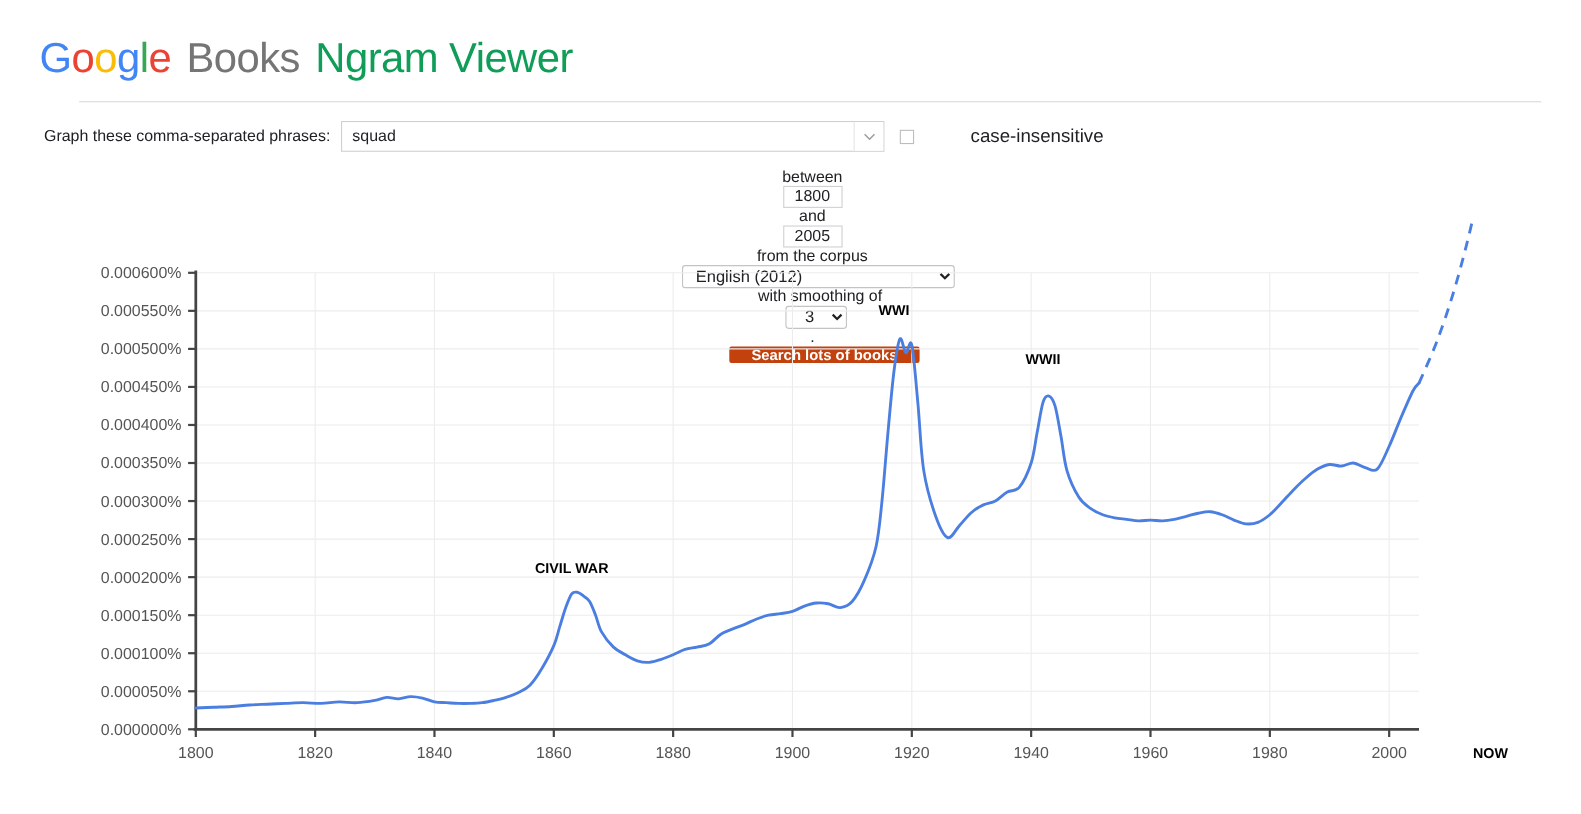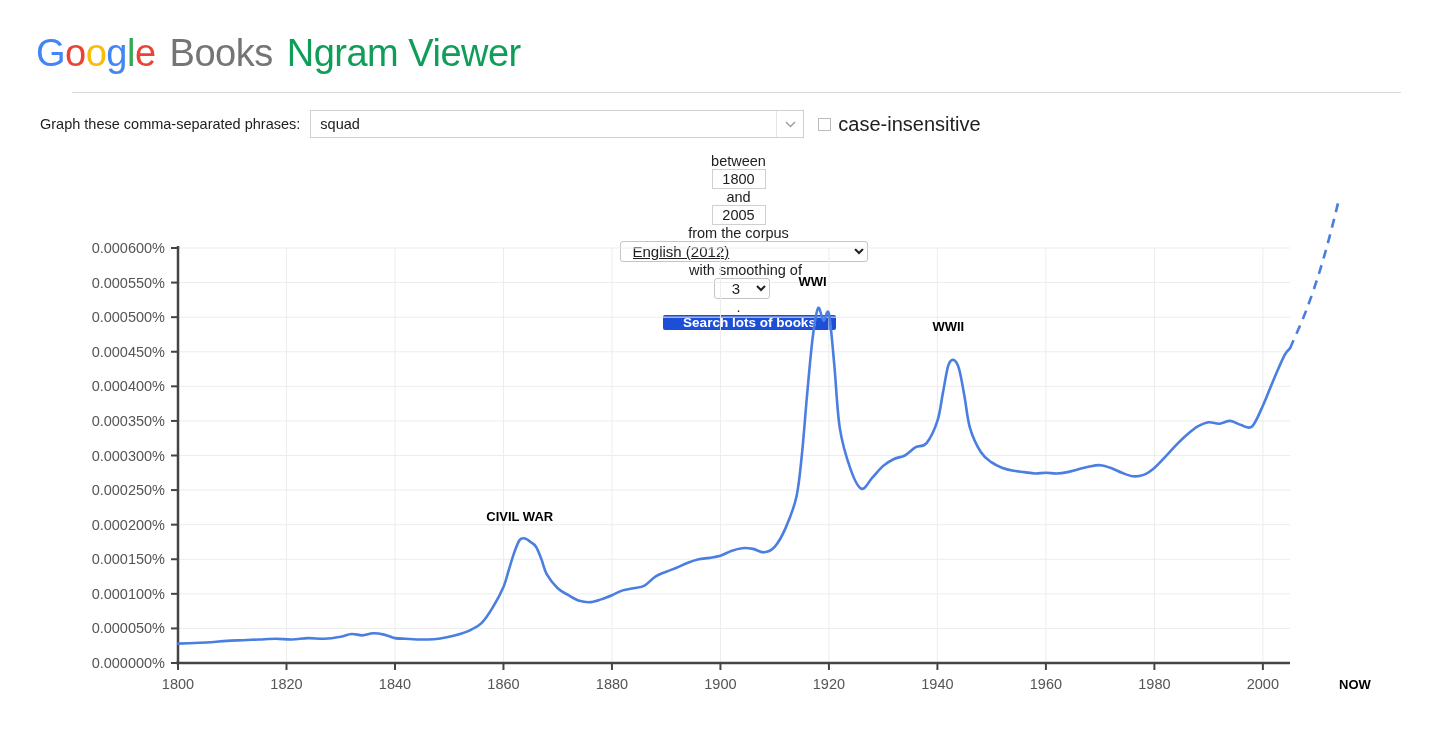--- a/index.html
+++ b/index.html
@@ -91,21 +91,21 @@
 
   #case-box {
     width: 13px;
     height: 13px;
     border: 1px solid #bdbdbd;
     background: #fff;
     margin-left: 14px;
     margin-right: 7px;
     box-sizing: border-box;
   }
-  #case-label { font-size: 20px; }
+  #case-label { font-size: 17px; margin-left: 44px; }
 
   .year-input {
     width: 54px;
     height: 28px;
     box-sizing: border-box;
     border: 1px solid #d0d0d0;
     background: #fff;
     text-align: center;
     font-family: "Liberation Sans", sans-serif;
     font-size: 14.5px;
@@ -121,41 +121,40 @@
     box-sizing: border-box;
     margin-left: 10px;
     border: 1px solid #c4c4c4;
     border-radius: 3px;
     background: #fff;
     font-family: "Liberation Sans", sans-serif;
     font-size: 15px;
     color: #202124;
     padding-left: 8px;
     outline: none;
-    text-decoration: underline;
   }
   #smoothing-select {
     width: 56px;
     height: 30px;
     box-sizing: border-box;
     margin: 0 2px 0 9px;
     border: 1px solid #c4c4c4;
     border-radius: 3px;
     background: #fff;
     font-family: "Liberation Sans", sans-serif;
     font-size: 15px;
     color: #202124;
     text-align: center;
     outline: none;
   }
   #search-button {
     margin-left: 22px;
     height: 31px;
     padding: 0 20px;
-    background: #1d4ed8;
+    background: #c2410c;
     color: #ffffff;
     border: none;
     border-radius: 2px;
     font-family: "Liberation Sans", sans-serif;
     font-size: 13.5px;
     font-weight: bold;
     cursor: pointer;
   }
 
   

